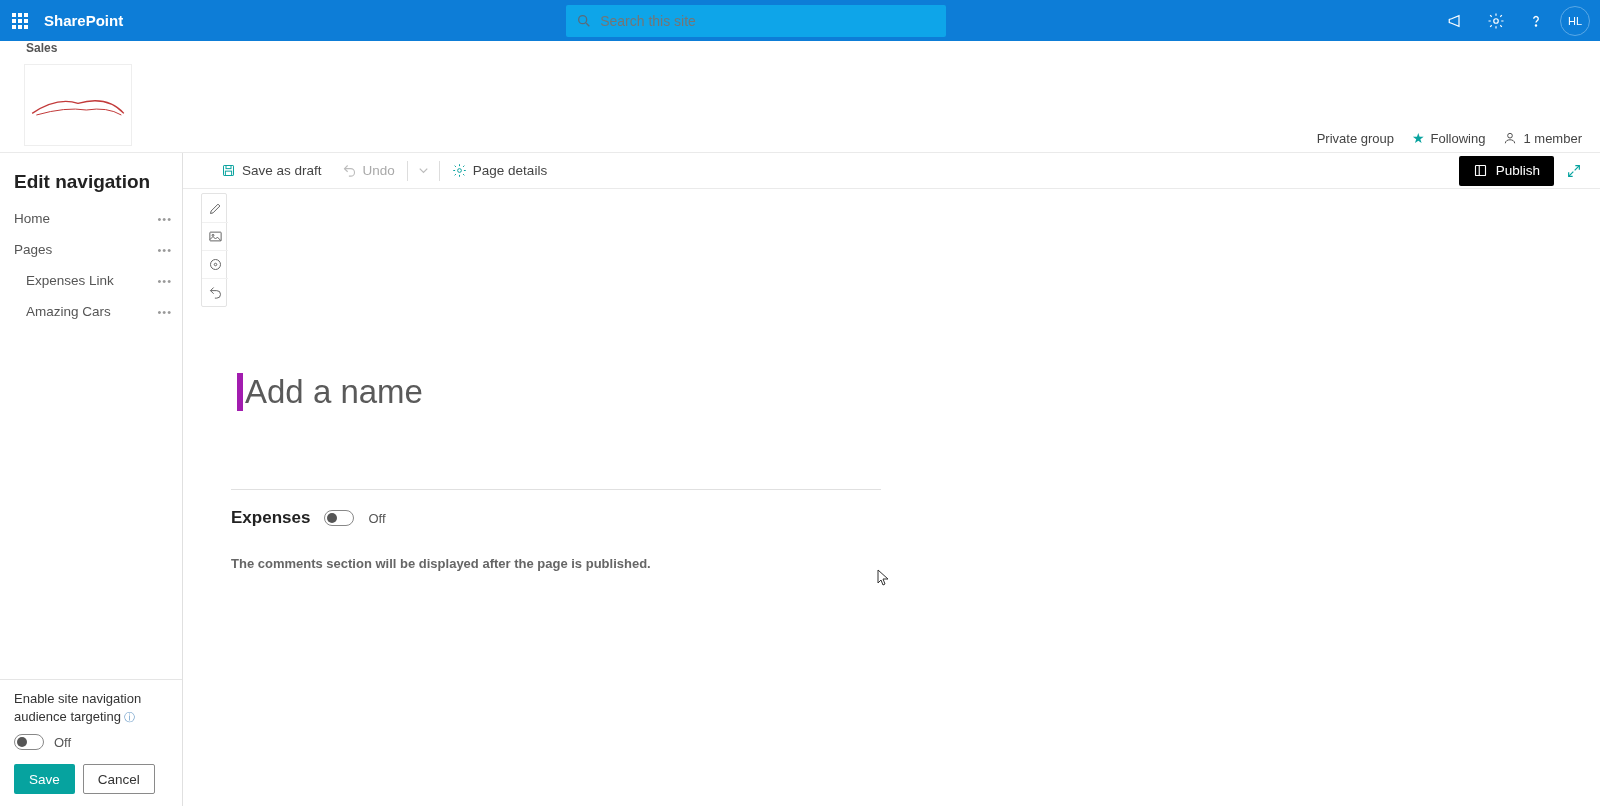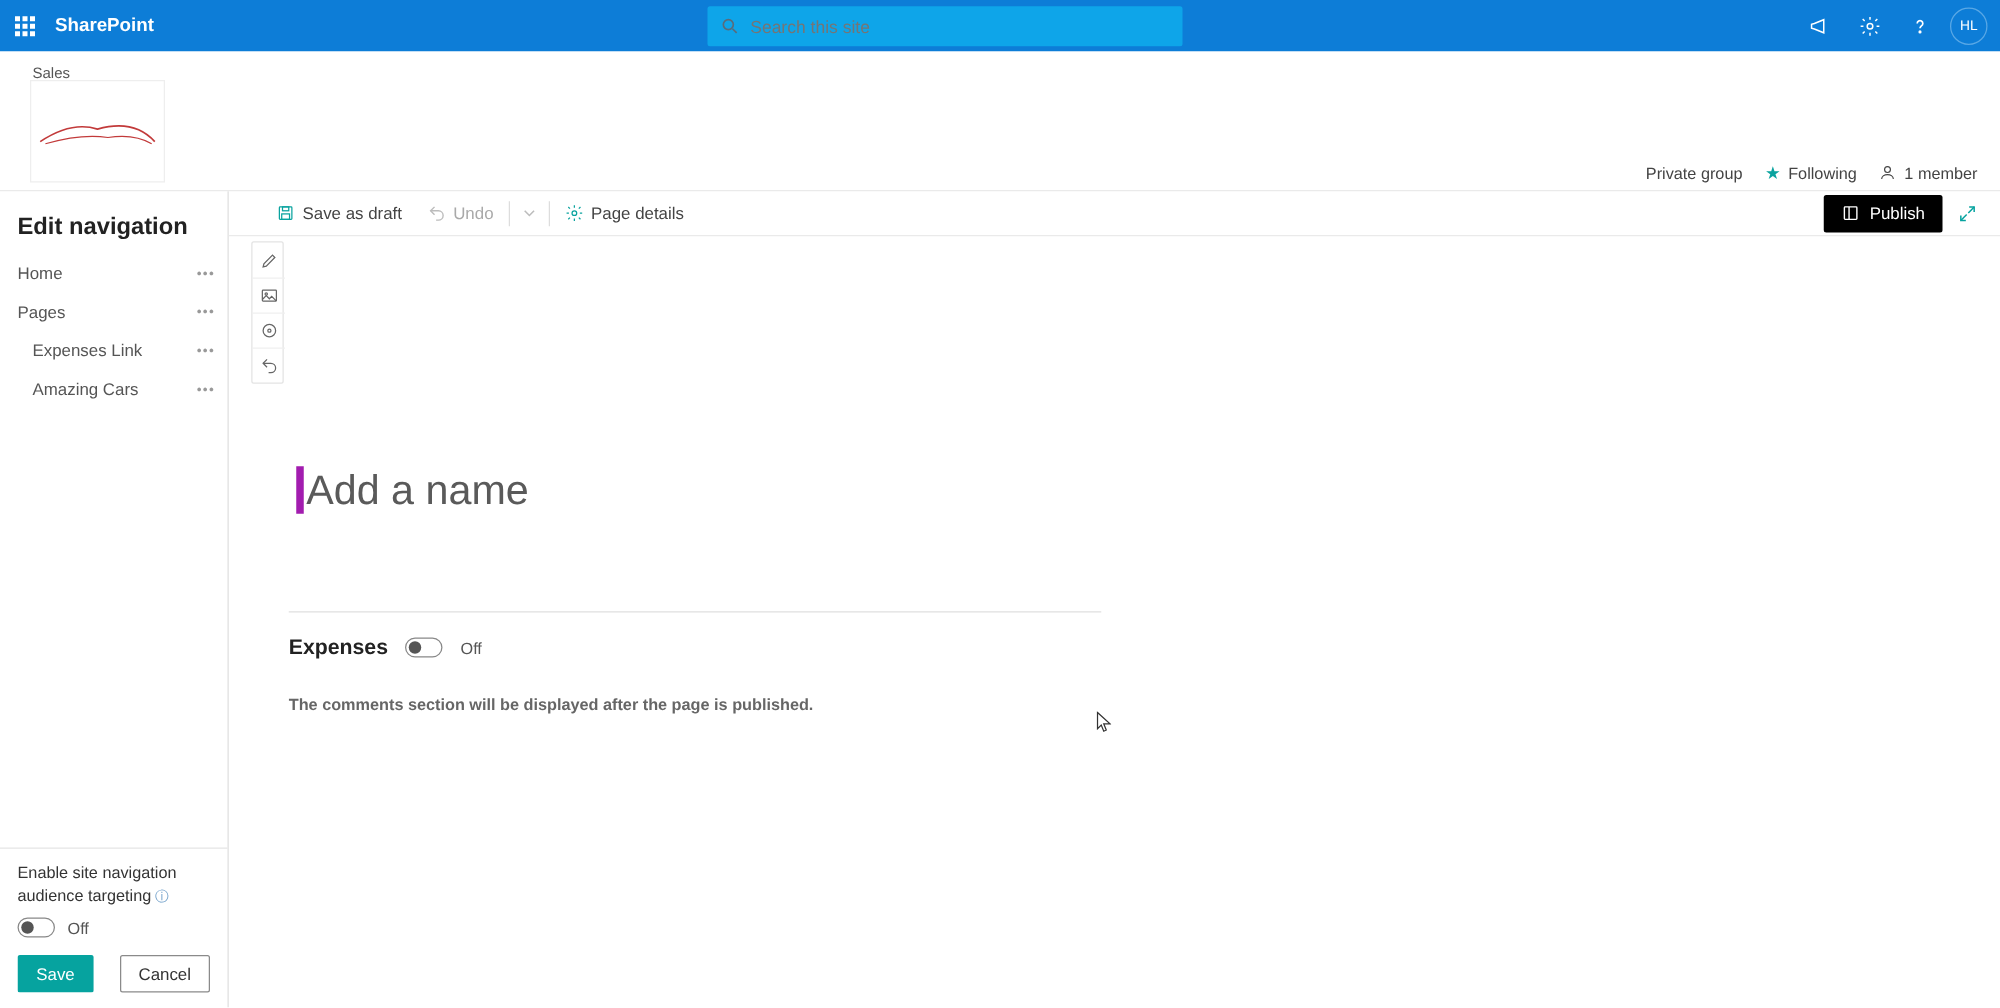--- a/index.html
+++ b/index.html
@@ -15,21 +15,21 @@
   .search-wrap { flex:0 0 380px; height:32px; background:#0ea5e9; border-radius:2px; display:flex; align-items:center; padding:0 10px; }
   .search-wrap svg { width:16px; height:16px; stroke:#5a6b7a; }
   .search-wrap input { flex:1; border:none; background:transparent; outline:none; font-size:14px; padding-left:8px; color:#333; }
   .topbar-right { margin-left:auto; display:flex; align-items:center; gap:0; padding-right:10px; }
   .topbar-btn { width:40px; height:41px; display:flex; align-items:center; justify-content:center; cursor:pointer; }
   .topbar-btn svg { width:18px; height:18px; stroke:#fff; fill:none; }
   .avatar { width:30px; height:30px; border:1px solid #59a8e6; border-radius:50%; display:flex; align-items:center; justify-content:center; font-size:11px; color:#fff; margin-left:4px; }
 
   
   .site-header { height:112px; border-bottom:1px solid #eaeaea; position:relative; }
-  .site-name { position:absolute; left:26px; top:10px; font-size:12px; color:#555; }
+  .site-name { position:absolute; left:26px; top:0; font-size:12px; color:#555;font-weight:bold; }
   .site-logo { position:absolute; left:24px; top:23px; width:108px; height:82px; background:#fff; border:1px solid #eee; display:flex; align-items:center; justify-content:center; }
   .site-logo svg { width:100px; height:40px; }
 
   .site-meta { position:absolute; right:18px; bottom:6px; display:flex; align-items:center; gap:18px; font-size:13px; color:#444; }
   .following { display:flex; align-items:center; gap:6px; }
   .star { color:#0aa39f; font-size:14px; }
   .members { display:flex; align-items:center; gap:6px; }
   .members svg { width:14px; height:14px; stroke:#444; }
 
   
@@ -40,21 +40,21 @@
   .nav-item { display:flex; align-items:center; justify-content:space-between; padding:8px 10px 8px 14px; font-size:13.5px; color:#555; cursor:pointer; }
   .nav-item.sub { padding-left:26px; }
   .nav-item .dots { color:#999; letter-spacing:1px; font-size:11px; }
   .side-footer { border-top:1px solid #e5e5e5; padding:10px 14px 8px; font-size:13px; color:#333; }
   .audience-label { line-height:1.4; }
   .info-icon { color:#6a9bc7; font-size:11px; margin-left:3px; }
   .toggle-row { display:flex; align-items:center; gap:10px; margin-top:8px; }
   .toggle { width:30px; height:16px; border-radius:10px; border:1px solid #888; position:relative; background:#fff; cursor:pointer; }
   .toggle .knob { width:10px; height:10px; border-radius:50%; background:#555; position:absolute; left:2px; top:2px; }
   .toggle-state { font-size:13px; color:#555; }
-  .side-buttons { display:flex; gap:21px; margin-top:14px; margin-bottom:4px; padding:0 14px 0 0; }
+  .side-buttons { display:flex; gap:8px; margin-top:14px; margin-bottom:4px; padding:0 14px 0 0; }
   .btn { height:30px; padding:0 14px; font-size:13.5px; border-radius:2px; cursor:pointer; border:1px solid transparent; display:flex; align-items:center; }
   .btn-primary { background:#06a39f; color:#fff; }
   .btn-secondary { background:#fff; color:#333; border-color:#8a8a8a; }
 
   
   .main { flex:1; position:relative; }
   .cmdbar { height:36px; border-bottom:1px solid #eaeaea; display:flex; align-items:center; padding:0 16px 0 28px; gap:0; }
   .cmd { display:flex; align-items:center; gap:6px; font-size:13.5px; color:#444; padding:0 10px; cursor:pointer; height:36px; }
   .cmd.disabled { color:#a9a9a9; }
   .cmd svg { width:15px; height:15px; }

